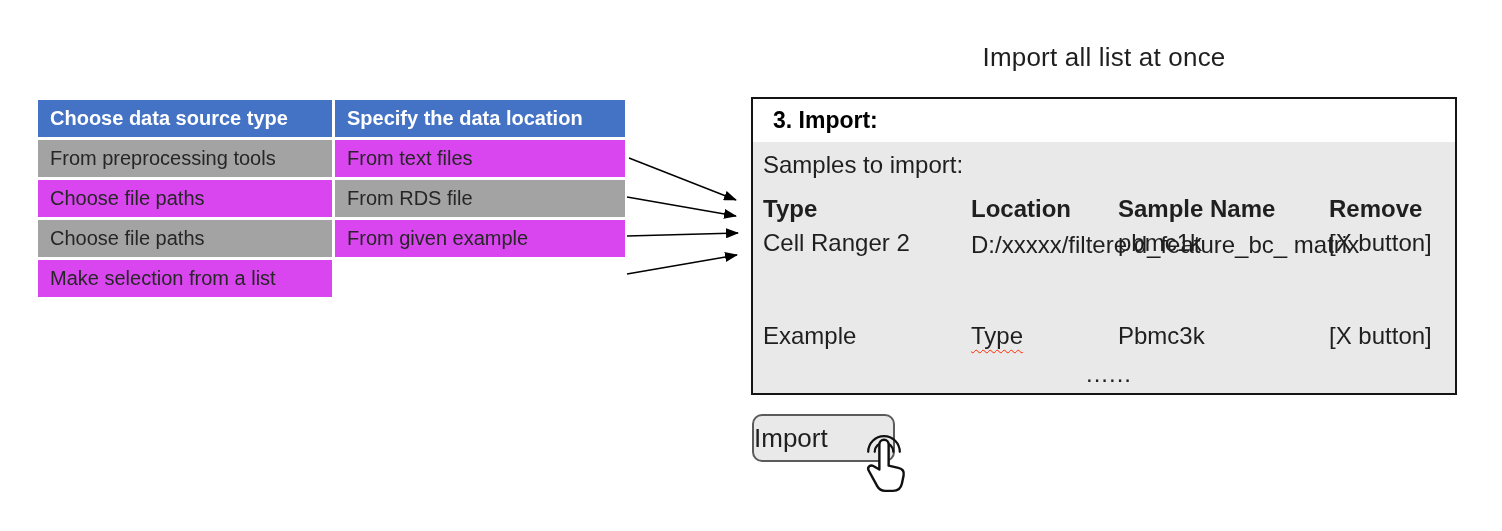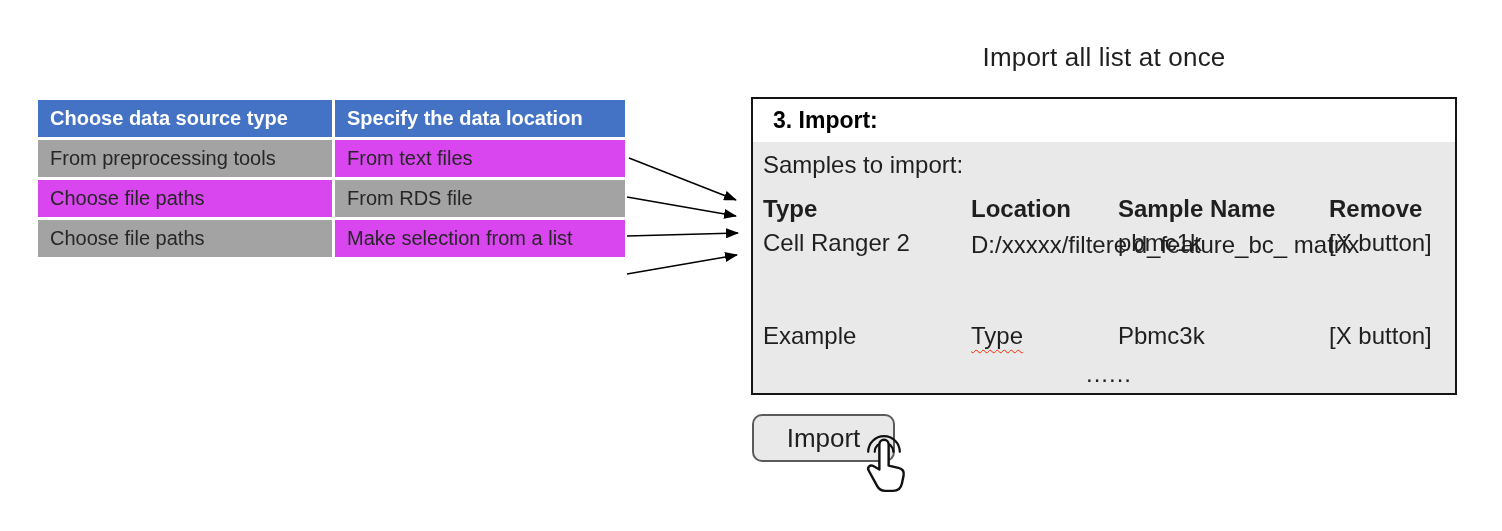--- a/index.html
+++ b/index.html
@@ -39,21 +39,21 @@
   .r1 { top:87px; }
   .r2 { top:180px; }
   .loc-wrap { white-space:pre-line; line-height:31px; width:185px; }
   .misspelled { text-decoration-line:underline; text-decoration-style:wavy;
                 text-decoration-color:#ff2a00; text-decoration-thickness:1px; text-underline-offset:5px; }
   .dots { left:333px; top:218px; letter-spacing:1px; }
 
   
   .import-btn { position:absolute; left:752px; top:414px; width:143px; height:48px;
                 background:#E9E9E9; border:2px solid #5b5b5b; border-radius:10px;
-                display:flex; align-items:center; justify-content:center;
+                display:flex; align-items:center; justify-content:flex-start;
                 font-size:26px; color:#1f1f1f; cursor:pointer; }
   .tap-icon { position:absolute; left:856px; top:424px; width:56px; height:78px; z-index:5; }
 </style>
 </head>
 <body>
 
 <div class="stage">
 
   <div class="section-title title-right">Import all list at once</div>
 
@@ -62,20 +62,21 @@
     <div class="src-cell src-head">Specify the data location</div>
 
     <div class="src-cell band-a">From preprocessing tools</div>
 
     <div class="src-cell band-b">From text files</div>
     <div class="src-cell band-b">Choose file paths</div>
 
     <div class="src-cell band-a">From RDS file</div>
     <div class="src-cell band-a">Choose file paths</div>
 
+    <div class="src-cell band-b">From given example</div>
     <div class="src-cell band-b">Make selection from a list</div>
   </div>
 
   <svg class="arrows" viewBox="0 0 1502 531" xmlns="http://www.w3.org/2000/svg">
     <defs>
       <marker id="ah" markerUnits="userSpaceOnUse" markerWidth="13" markerHeight="10" refX="12" refY="5" orient="auto">
         <path d="M0 0 L13 5 L0 10 z" fill="#000000"></path>
       </marker>
     </defs>
     <line x1="629" y1="158" x2="736" y2="200" stroke="#000" stroke-width="1.4" marker-end="url(#ah)"></line>

